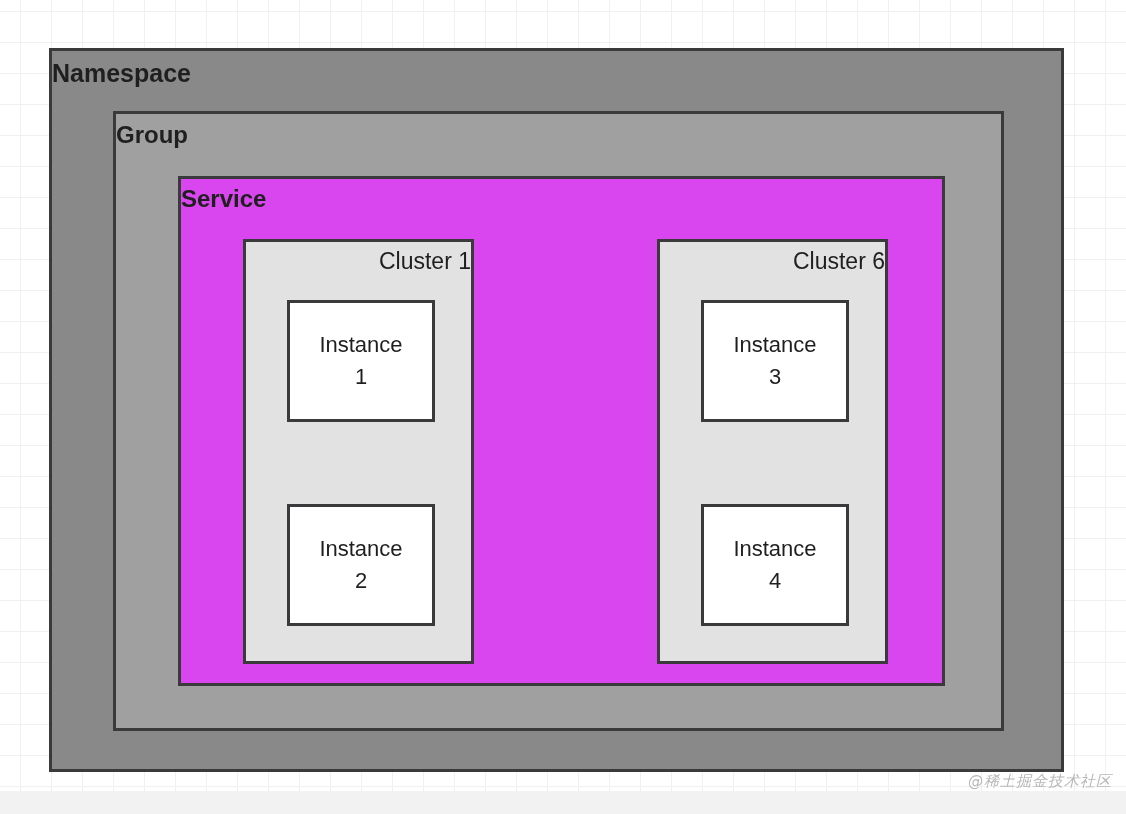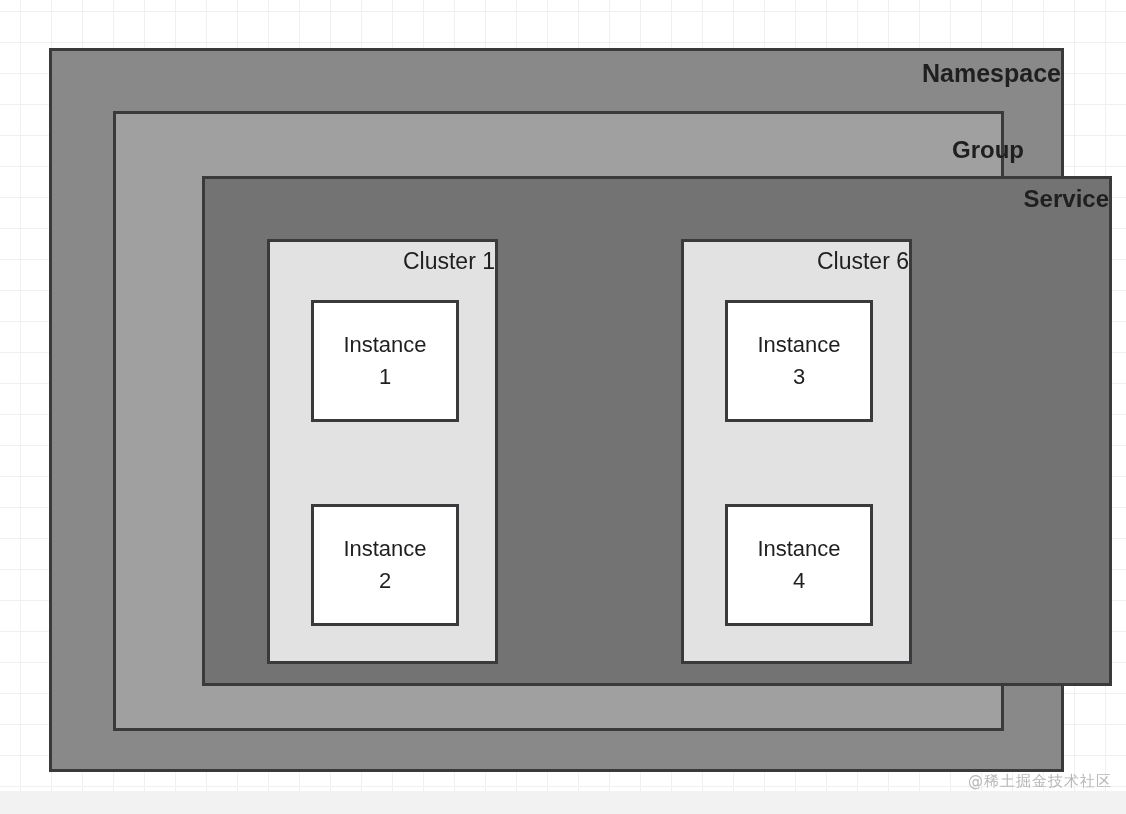--- a/index.html
+++ b/index.html
@@ -53,24 +53,23 @@
   .group {
     left: 61px;
     top: 60px;
     width: 891px;
     height: 620px;
     background: #a0a0a0;
   }
   .service {
     left: 62px;
     top: 62px;
-    width: 910px;
+    width: 767px;
     height: 510px;
-    background: #737373;
-    margin-left: 24px;
+    background: #d946ef;
   }
   .cluster {
     position: absolute;
     box-sizing: border-box;
     border: 3px solid #3a3a3c;
     background: #e2e2e2;
     top: 60px;
     width: 231px;
     height: 425px;
   }
@@ -88,33 +87,32 @@
     text-decoration: underline;
   }
   .instance-top { top: 58px; }
   .instance-bottom { top: 262px; }
 
   
   .layer-label {
     position: absolute;
     left: 0;
     width: 100%;
-    text-align: right;
+    text-align: left;
     color: #1f1f1f;
     font-weight: 700;
     white-space: nowrap;
   }
   .namespace > .layer-label {
     top: 8px;
     font-size: 25px;
   }
   .group > .layer-label {
-    top: 22px;
+    top: 7px;
     font-size: 24px;
-    margin-left: 23px;
   }
   .service > .layer-label {
     top: 6px;
     font-size: 24px;
   }
   .cluster-label {
     position: absolute;
     left: 0;
     top: 6px;
     width: 100%;
@@ -142,20 +140,21 @@
 
   .watermark {
     position: absolute;
     right: 14px;
     top: 772px;
     font-size: 15px;
     color: #b7b7b7;
     letter-spacing: 1px;
     white-space: nowrap;
     font-family: "DejaVu Sans", sans-serif;
+    font-style: italic;
   }
 </style>
 </head>
 <body>
 
 <div id="canvas">
 
   <div class="bottom-strip"></div>
 
   <div class="box namespace">

